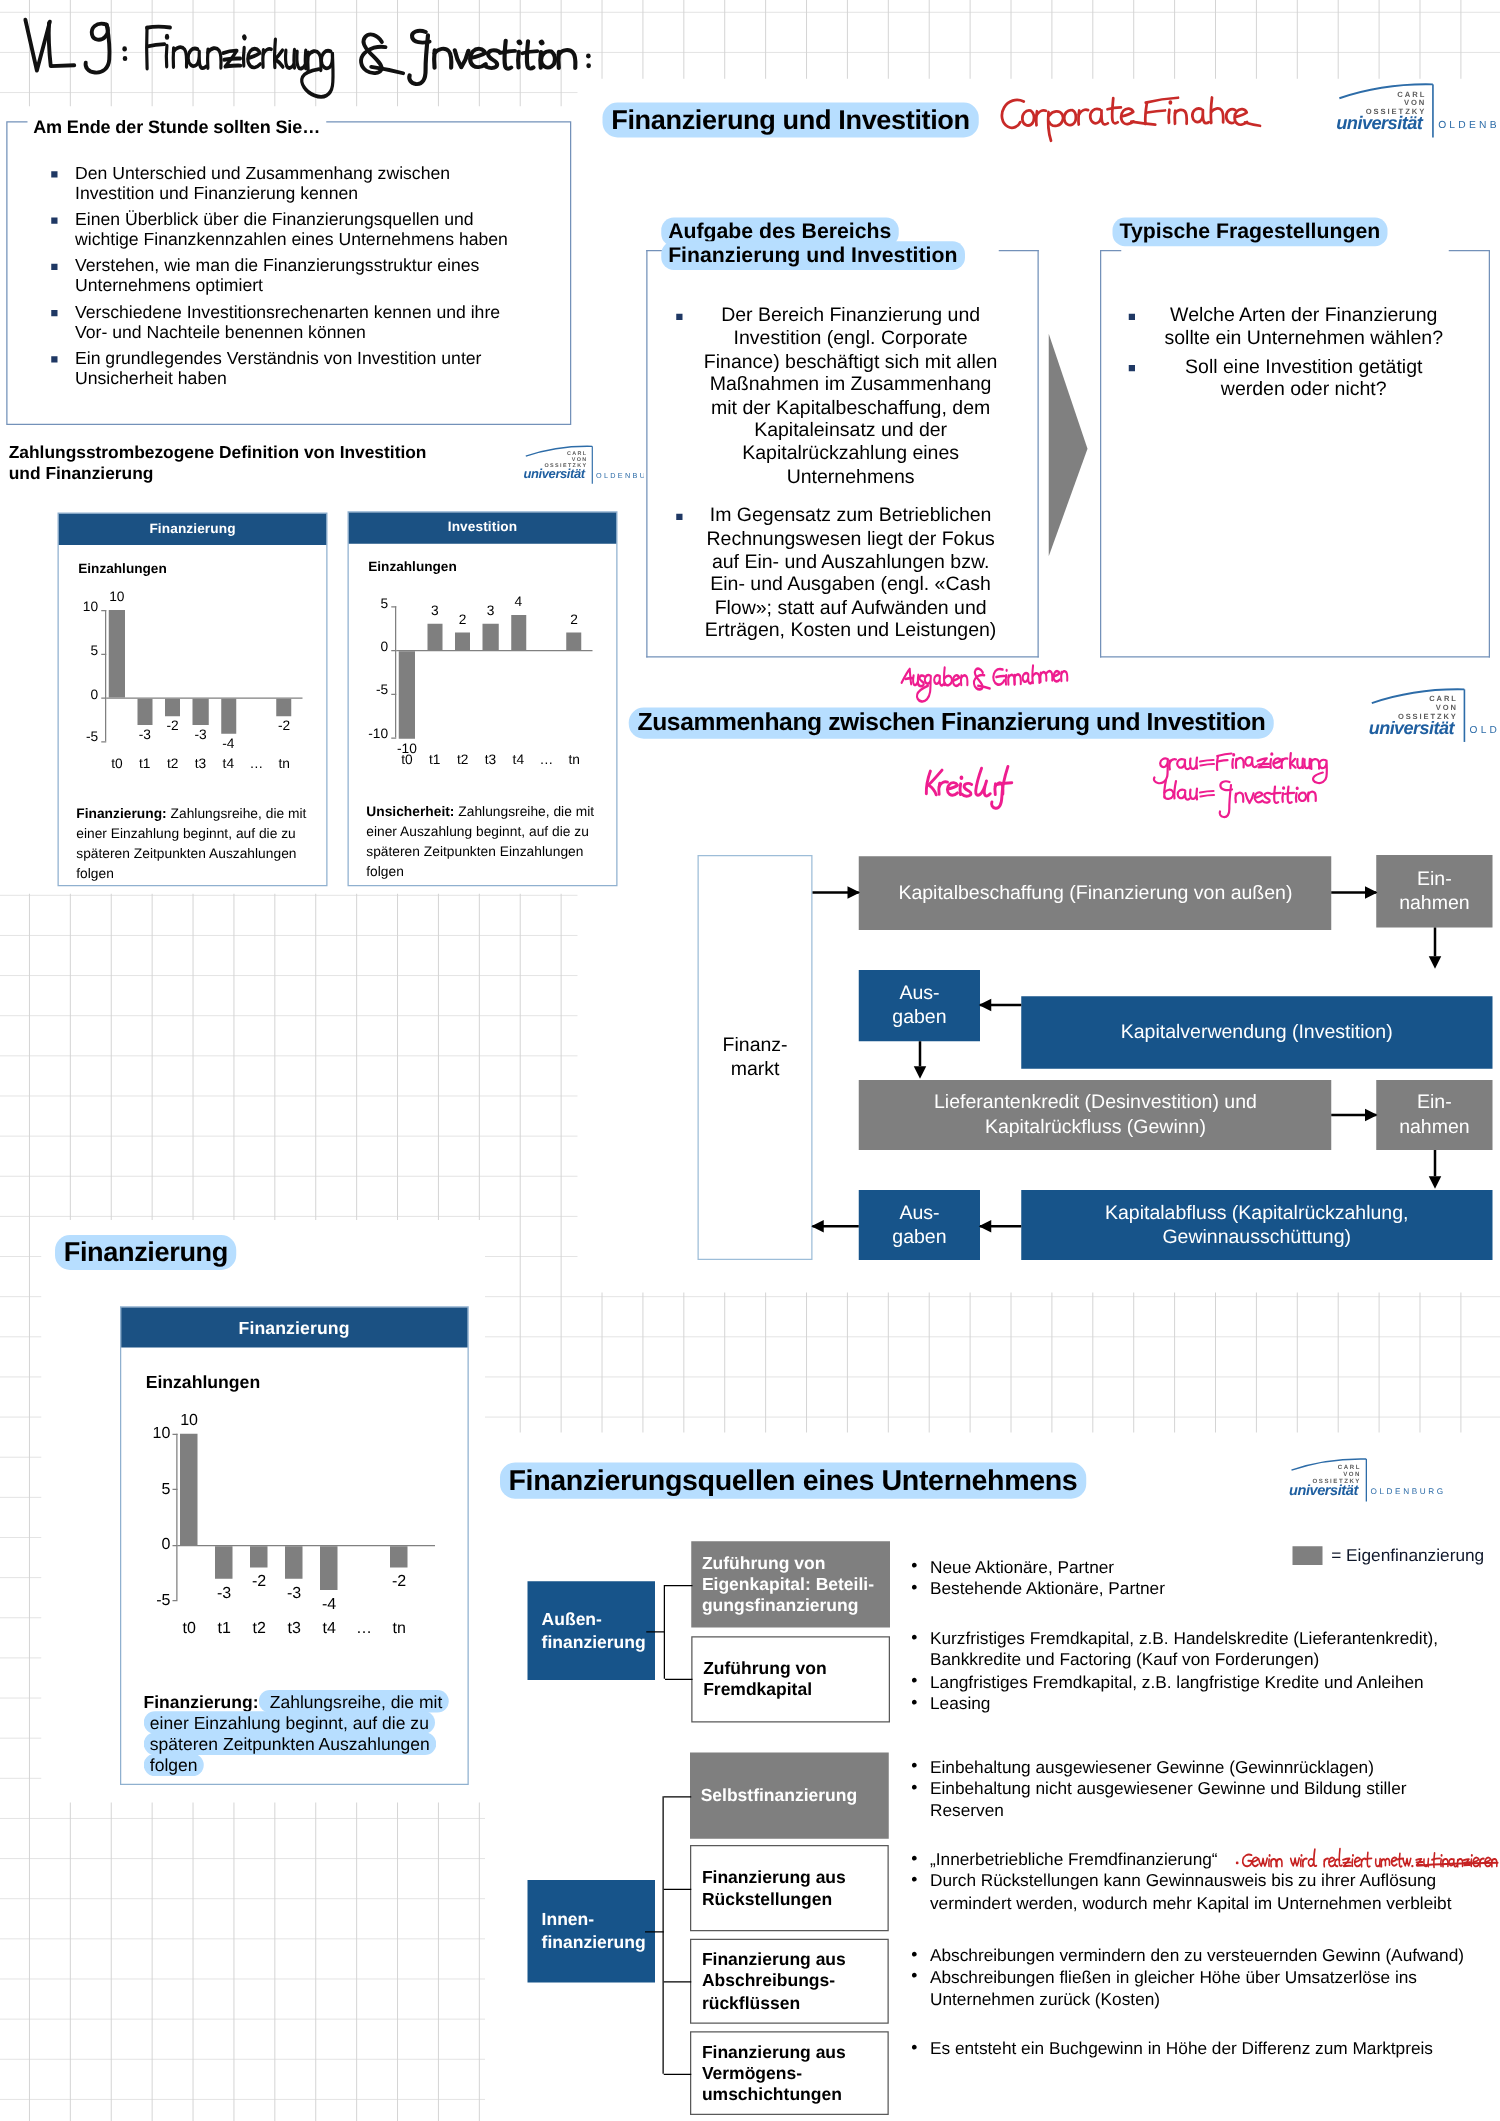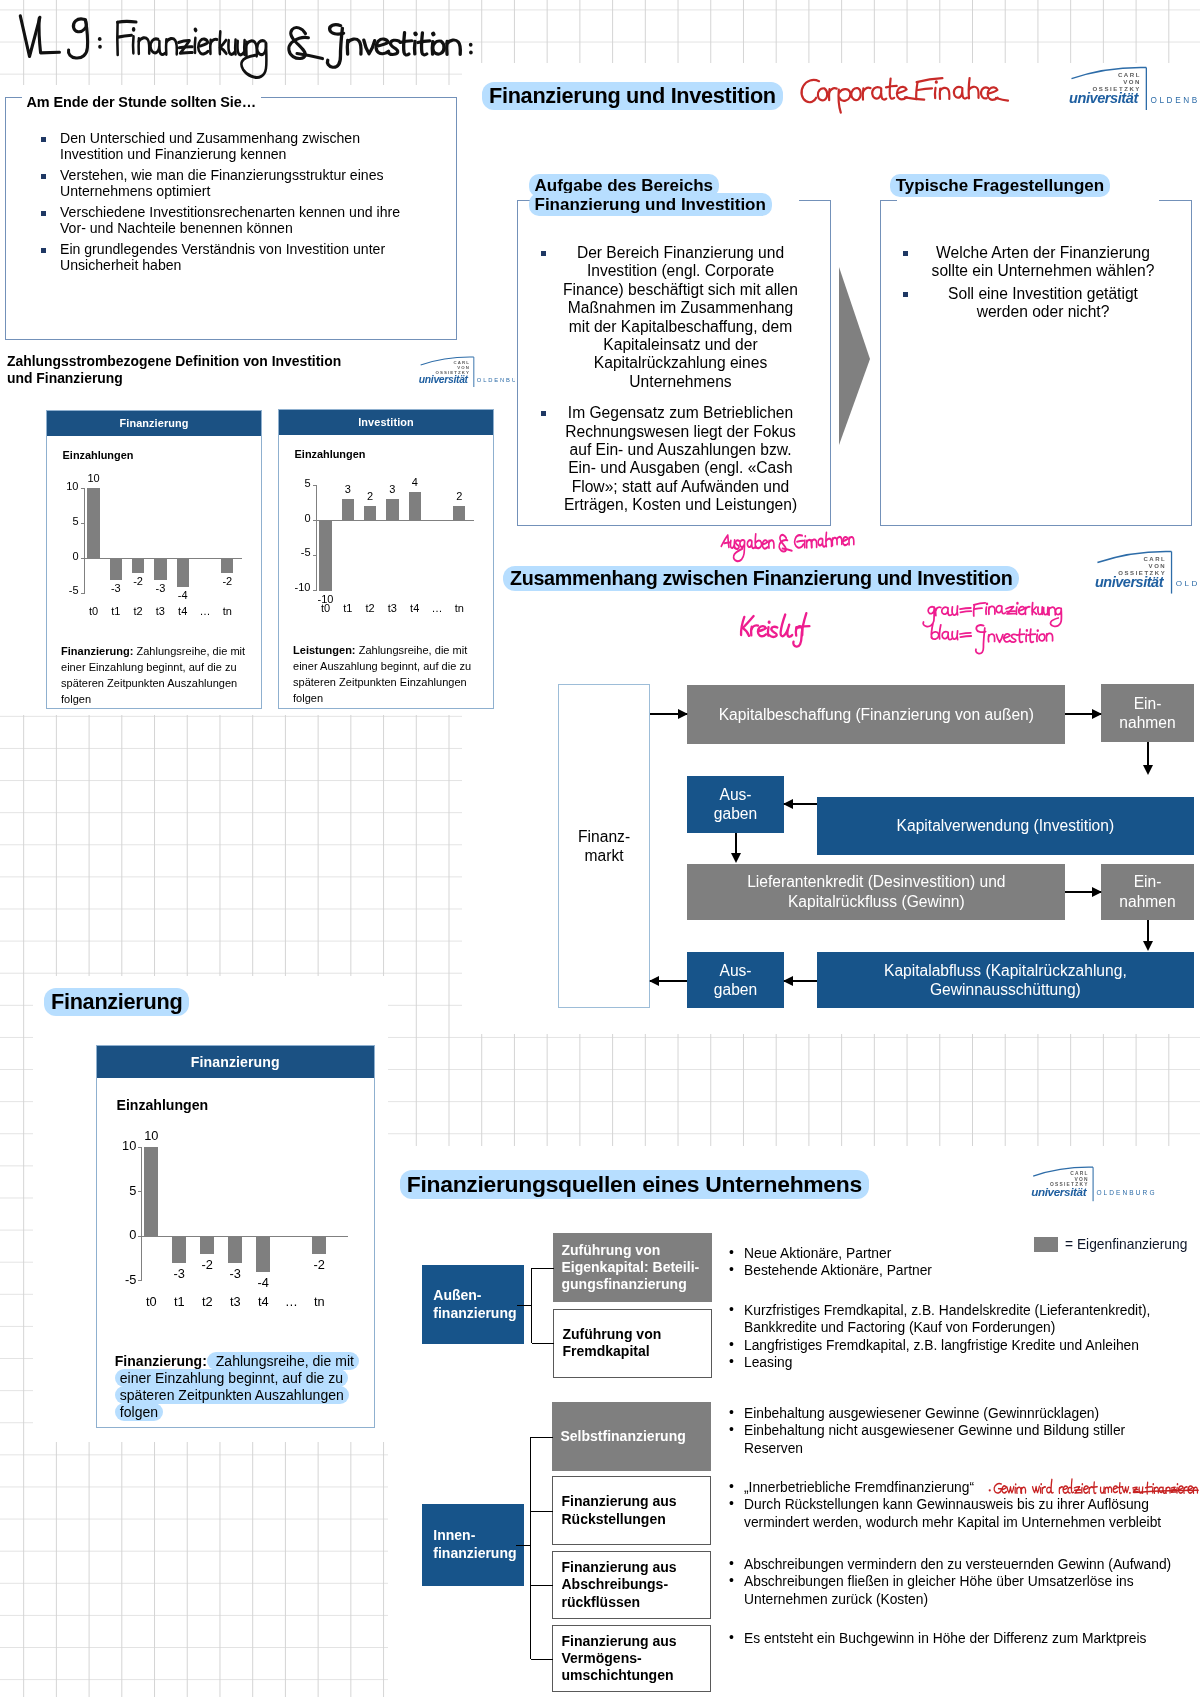--- a/index.html
+++ b/index.html
@@ -257,20 +257,21 @@
     <div class="arrow-v d" id="ar7"></div>
     <div class="arrow-h l" id="ar8"></div>
     <div class="arrow-h l" id="ar9"></div>
   </div>
 
   <div class="slide" id="slide1">
     <div class="sl" id="objbox"></div>
     <div class="sl" id="objtitle">Am Ende der Stunde sollten Sie…</div>
     <div class="objlist">
       <div class="objitem">Den Unterschied und Zusammenhang zwischen Investition und Finanzierung kennen</div>
+      <div class="objitem">Einen Überblick über die Finanzierungsquellen und wichtige Finanzkennzahlen eines Unternehmens haben</div>
       <div class="objitem">Verstehen, wie man die Finanzierungsstruktur eines Unternehmens optimiert</div>
       <div class="objitem">Verschiedene Investitionsrechenarten kennen und ihre Vor- und Nachteile benennen können</div>
       <div class="objitem">Ein grundlegendes Verständnis von Investition unter Unsicherheit haben</div>
     </div>
 
     <div class="sl" id="deftitle">
       <div>Zahlungsstrombezogene Definition von Investition</div>
       <div>und Finanzierung</div>
     </div>
     <div class="logo" id="logo1"><svg viewBox="0 0 170 45" width="120.86999999999999" height="31.994999999999997">
@@ -347,21 +348,21 @@
           <div class="vallab" style="left: 93.4px; top: 72.62px; width: 40px;">3</div>
           <div class="xlab" style="left: 93.4px; top: 192.1px; width: 40px;">t3</div>
           <div class="bar" style="left: 129.5px; top: 82.16px; width: 12.4px; height: 27.84px;"></div>
           <div class="vallab" style="left: 115.7px; top: 65.66px; width: 40px;">4</div>
           <div class="xlab" style="left: 115.7px; top: 192.1px; width: 40px;">t4</div>
           <div class="xlab" style="left: 138px; top: 192.1px; width: 40px;">…</div>
           <div class="bar" style="left: 174.1px; top: 96.08px; width: 12.4px; height: 13.92px;"></div>
           <div class="vallab" style="left: 160.3px; top: 79.58px; width: 40px;">2</div>
           <div class="xlab" style="left: 160.3px; top: 192.1px; width: 40px;">tn</div>
         </div>
-      <div class="defcap" style="left:14px;top:233px;width:200px;"><b>Leistungen:</b><span> Zahlungsreihe, die mit einer Auszahlung beginnt, auf die zu späteren Zeitpunkten Einzahlungen folgen</span></div>
+      <div class="defcap" style="left:14px;top:233px;width:200px;"><b>Unsicherheit:</b><span> Zahlungsreihe, die mit einer Auszahlung beginnt, auf die zu späteren Zeitpunkten Einzahlungen folgen</span></div>
     </div>
   </div>
 
   <div class="stitle" id="s2title"><span class="hl">Finanzierung und Investition</span></div>
   <div class="stitle" id="s3title"><span class="hl">Zusammenhang zwischen Finanzierung und Investition</span></div>
 
   <div class="slide" id="slide3">
     <div class="stitle" id="s4title"><span class="hl">Finanzierung</span></div>
     <div class="defcard" id="card2">
       <div class="defhead">Finanzierung</div>

